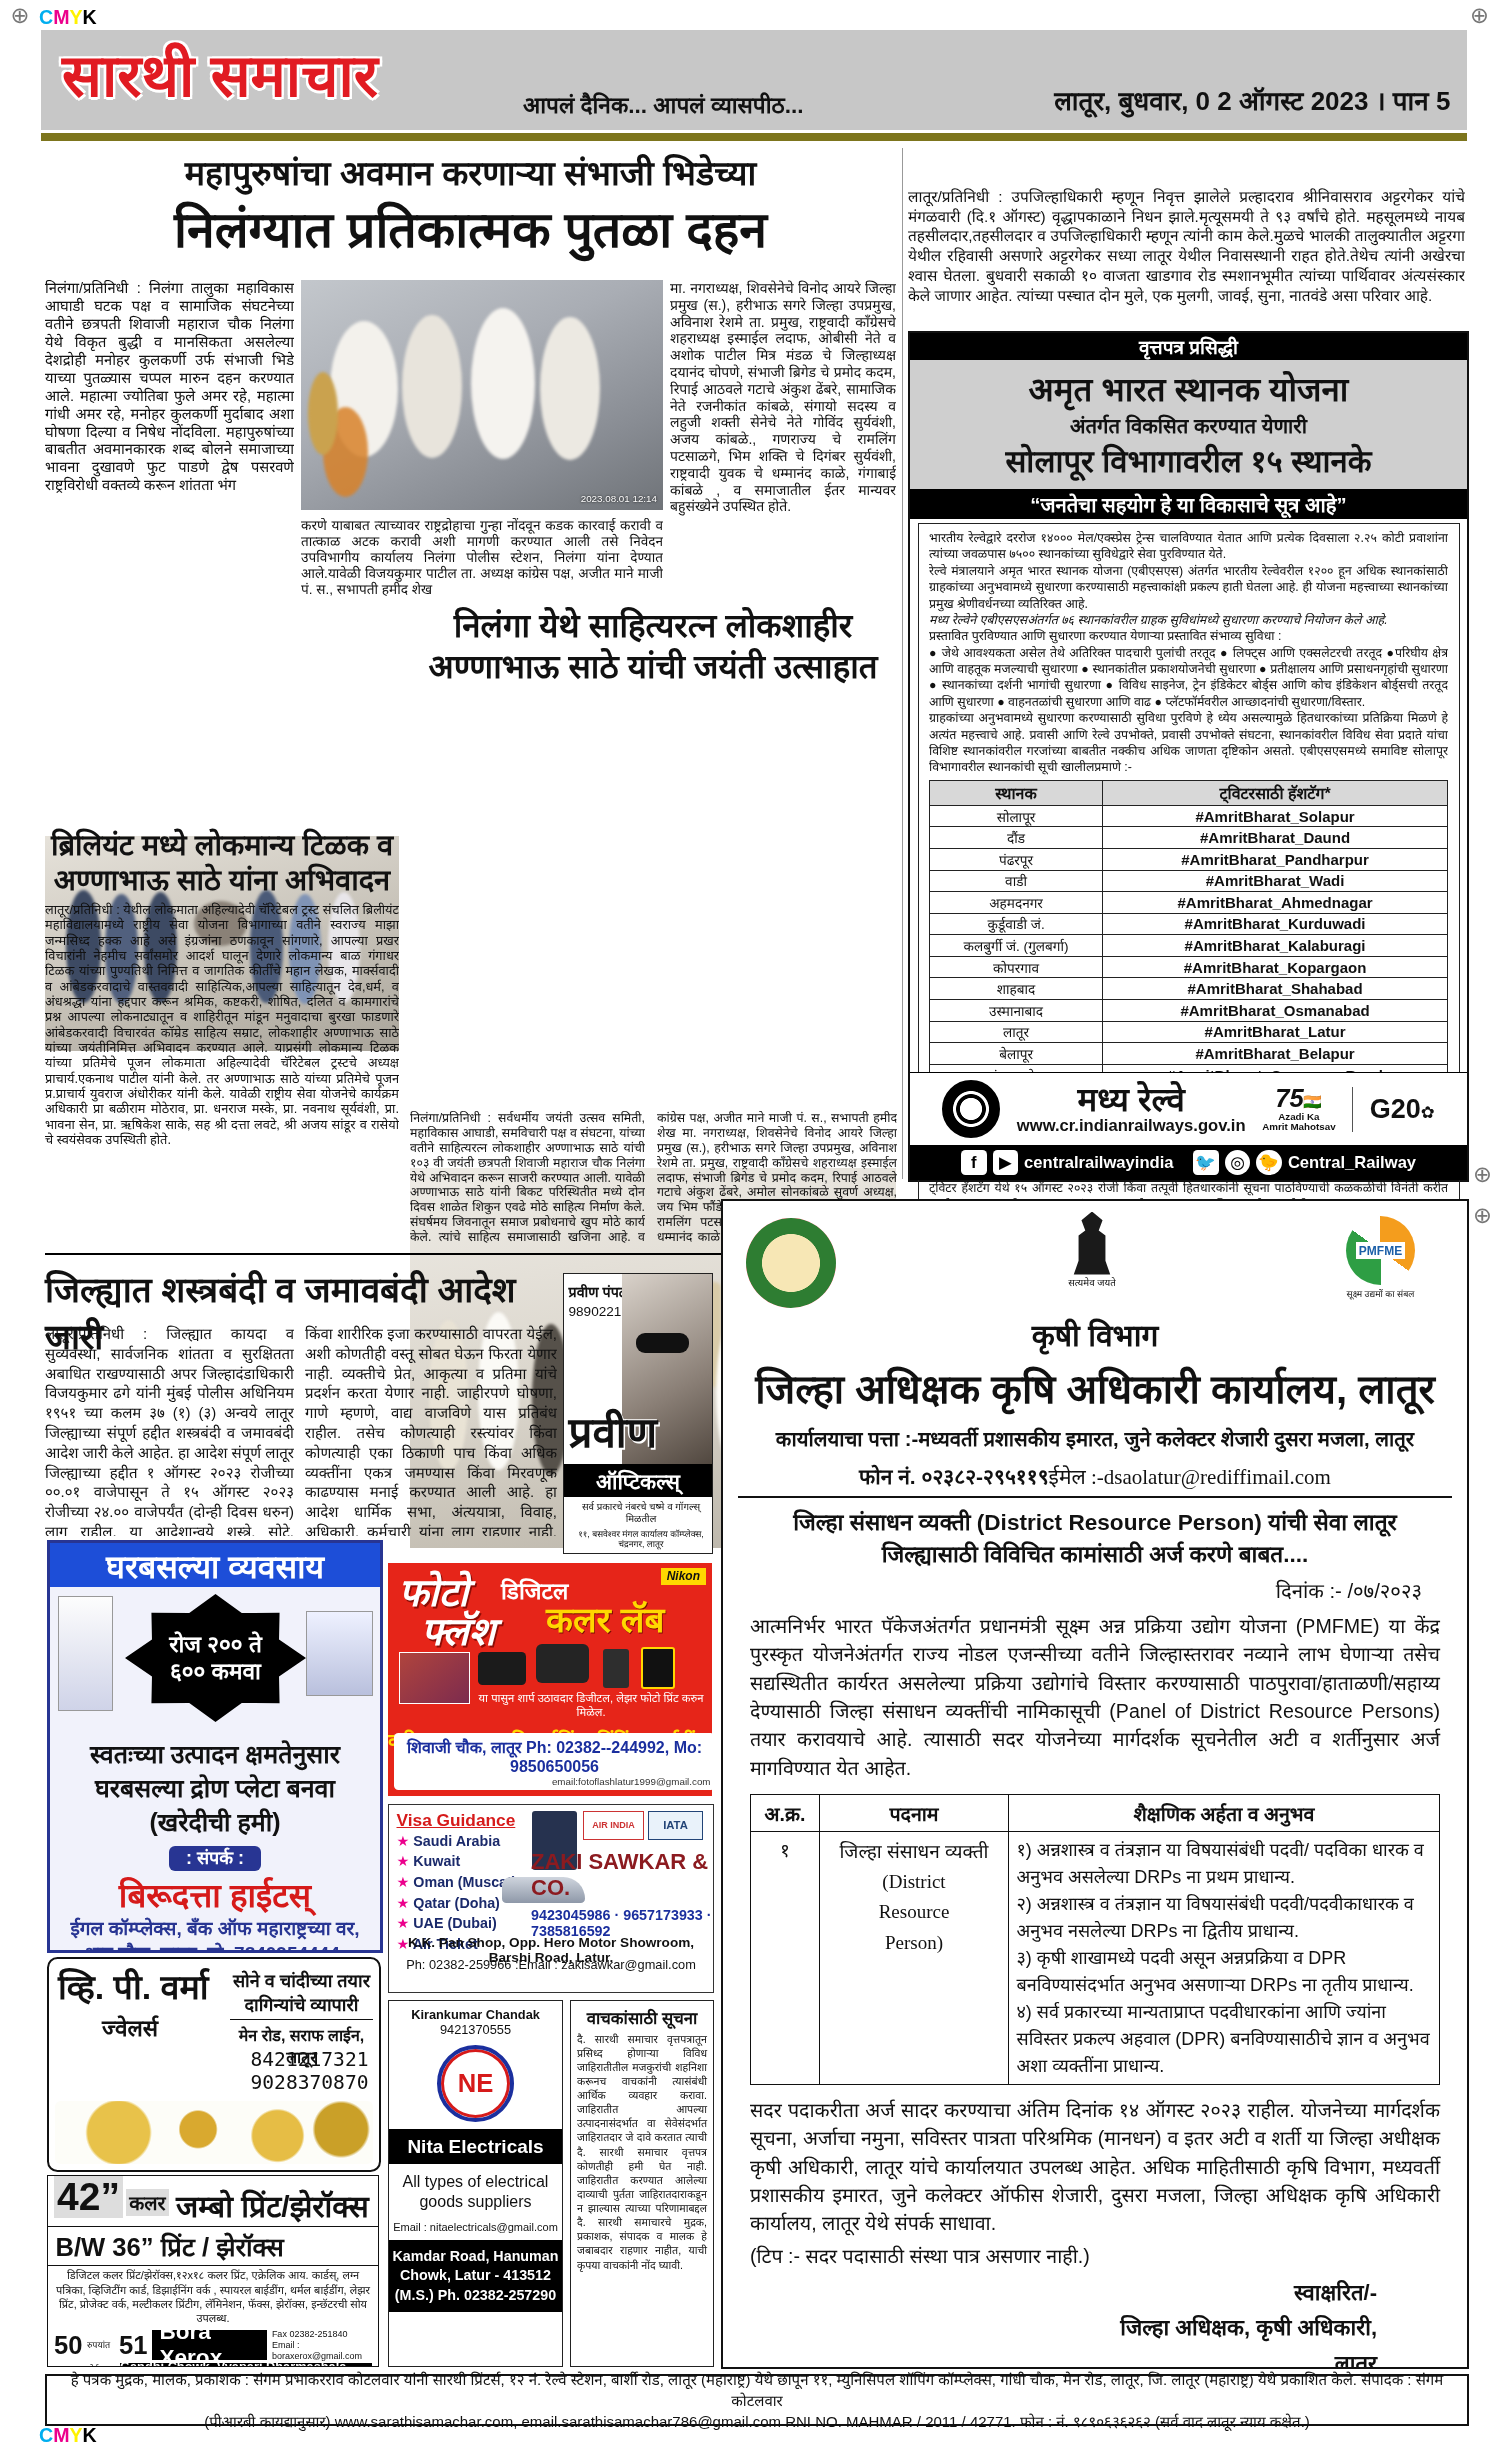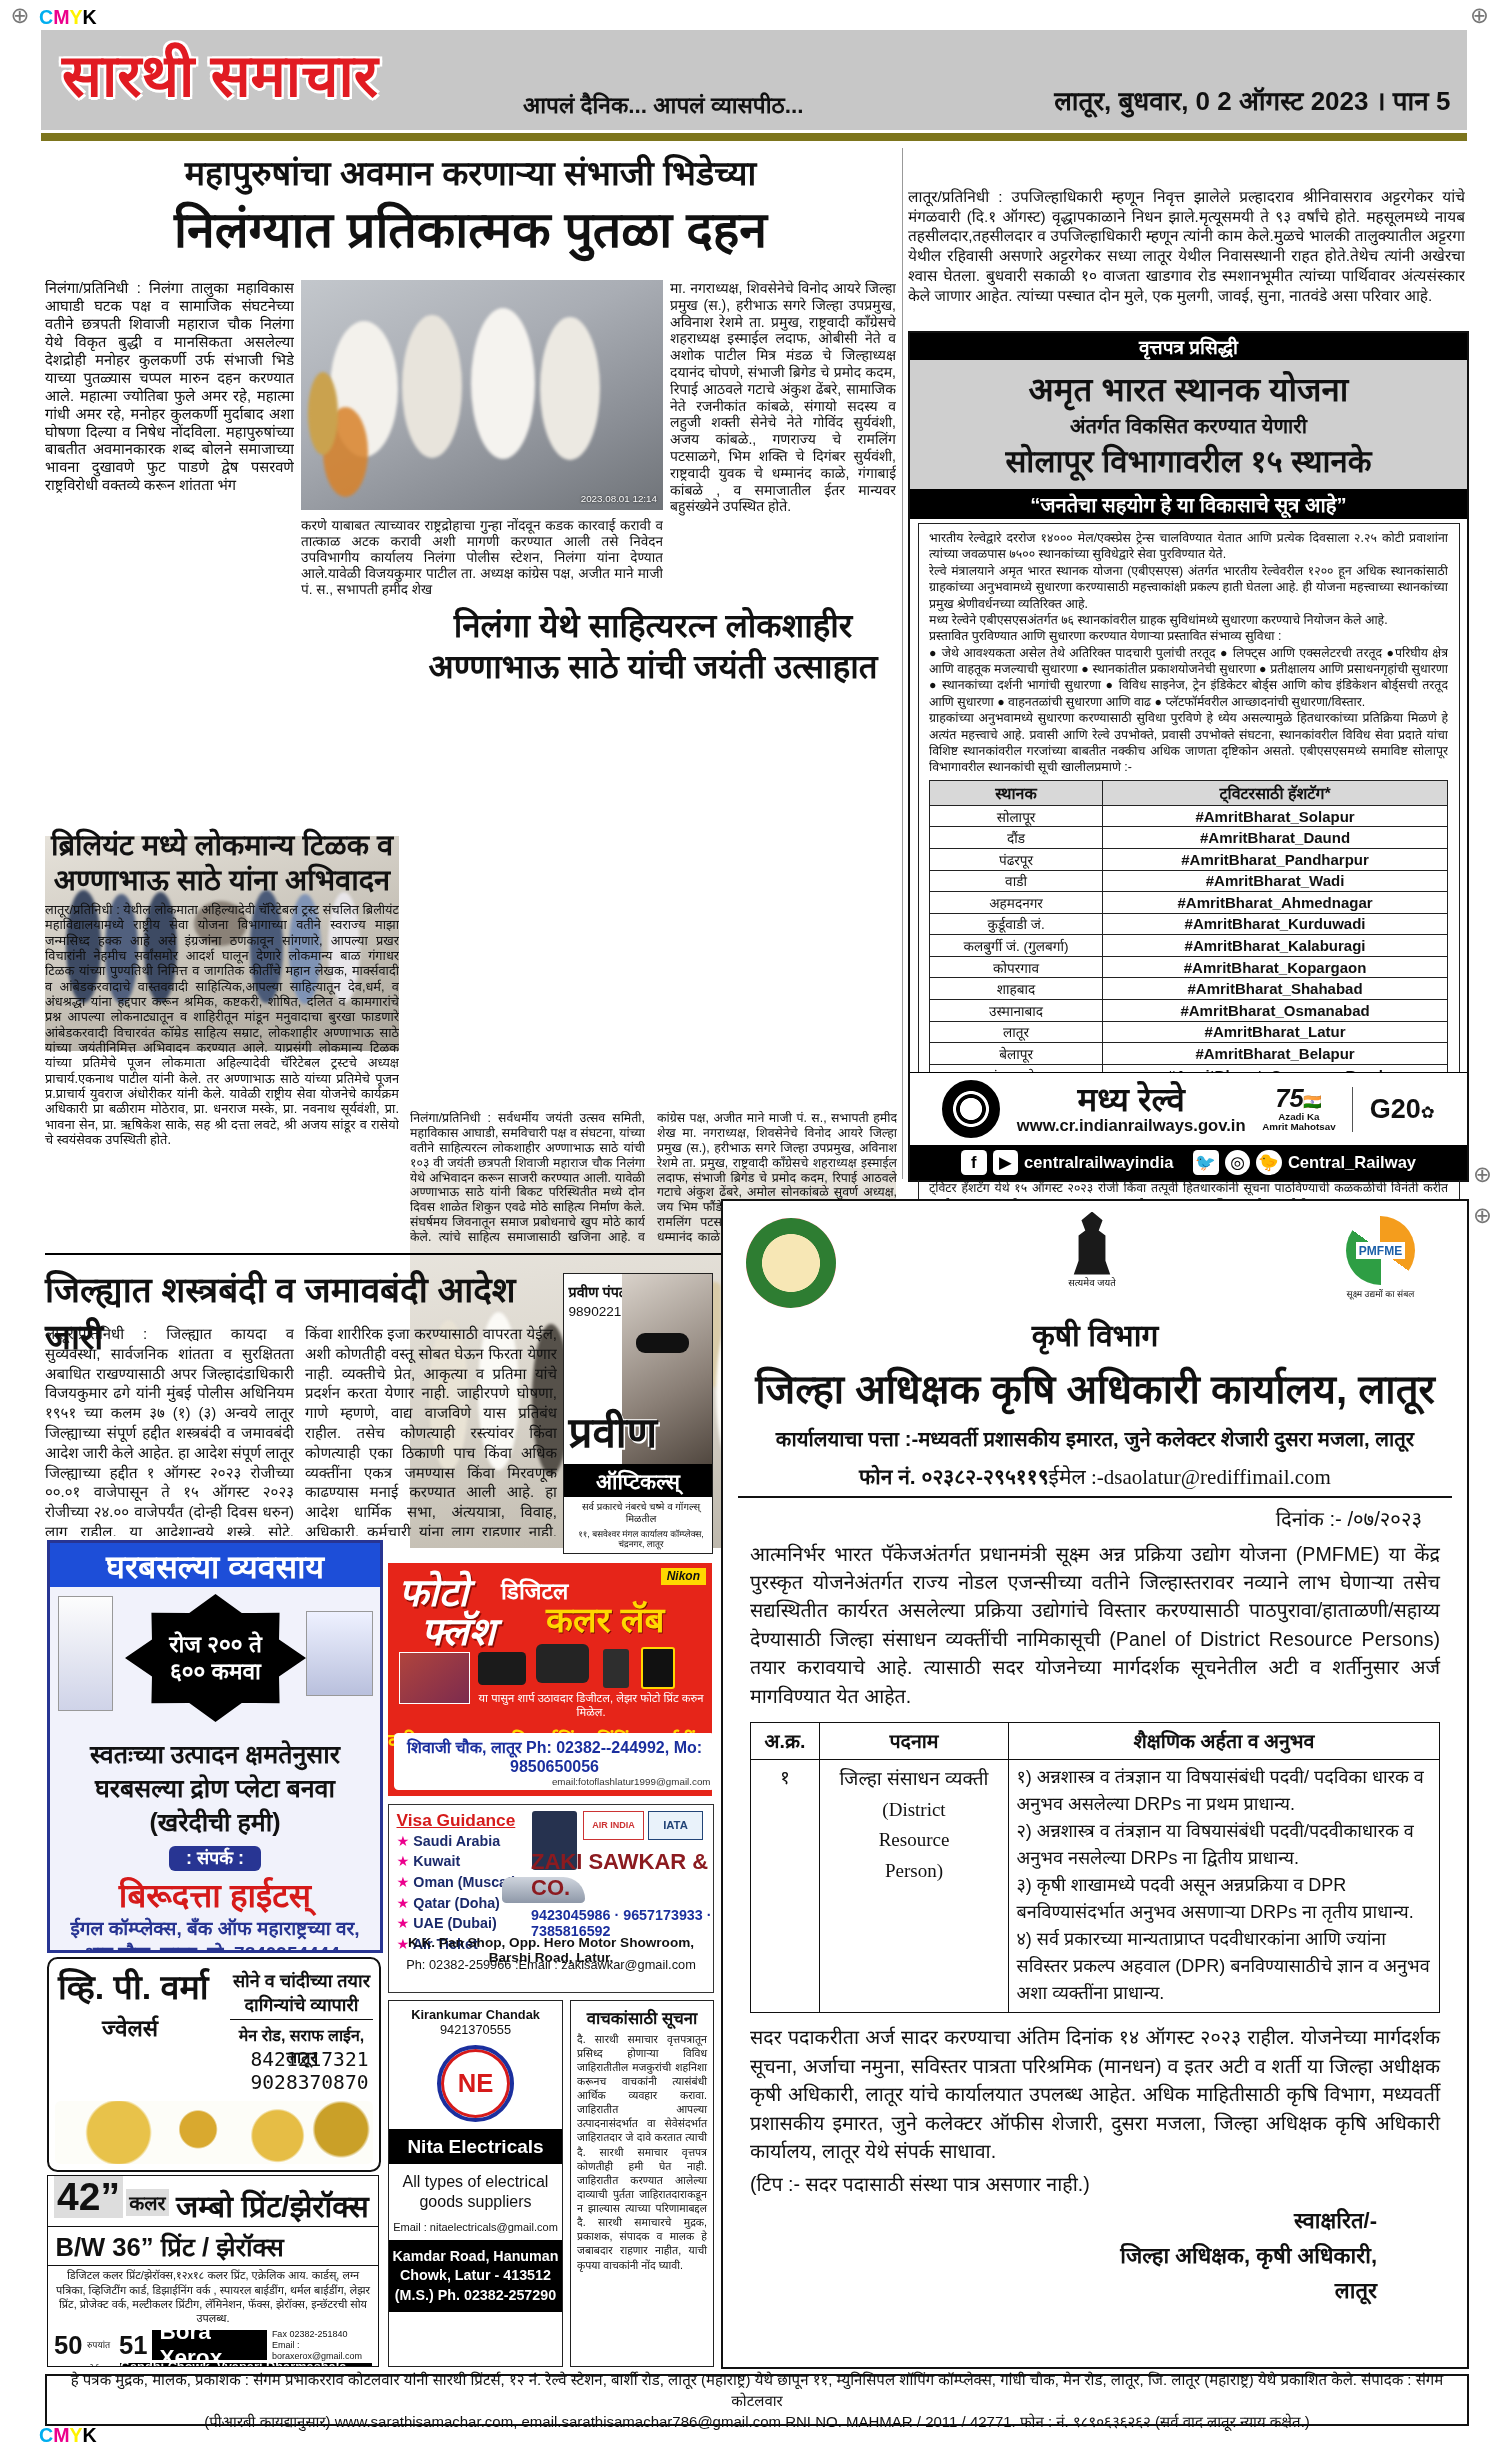--- a/index.html
+++ b/index.html
@@ -95,21 +95,21 @@
     <div class="blackband b" style="height:27px;font-size:19px;">वृत्तपत्र प्रसिद्धी</div>
     <div class="graybox ctr" style="padding:6px 3px 7.5px;">
       <div class="b" style="font-size:33px;">अमृत भारत स्थानक योजना</div>
       <div class="b" style="font-size:20.3px;">अंतर्गत विकसित करण्यात येणारी</div>
       <div class="b" style="font-size:31px;">सोलापूर विभागावरील १५ स्थानके</div>
     </div>
     <div class="blackband b" style="height:30px;font-size:20.3px;">“जनतेचा सहयोग हे या विकासाचे सूत्र आहे”</div>
     <div style="padding:6px 10.5px 0;border:1.5px solid #222;margin:4.5px 7.5px;">
       <div class="jtxt" style="font-size:12.4px;line-height:1.32;">भारतीय रेल्वेद्वारे दररोज १४००० मेल/एक्स्प्रेस ट्रेन्स चालविण्यात येतात आणि प्रत्येक दिवसाला २.२५ कोटी प्रवाशांना त्यांच्या जवळपास ७५०० स्थानकांच्या सुविधेद्वारे सेवा पुरविण्यात येते.</div>
       <div class="jtxt" style="font-size:12.4px;line-height:1.32;">रेल्वे मंत्रालयाने अमृत भारत स्थानक योजना (एबीएसएस) अंतर्गत भारतीय रेल्वेवरील १२०० हून अधिक स्थानकांसाठी ग्राहकांच्या अनुभवामध्ये सुधारणा करण्यासाठी महत्त्वाकांक्षी प्रकल्प हाती घेतला आहे. ही योजना महत्त्वाच्या स्थानकांच्या प्रमुख श्रेणीवर्धनच्या व्यतिरिक्त आहे.</div>
-      <div class="jtxt" style="font-size:12.4px;line-height:1.32;">मध्य रेल्वेने एबीएसएसअंतर्गत ७६ स्थानकांवरील ग्राहक सुविधांमध्ये सुधारणा करण्याचे नियोजन केले आहे.</div>
+      <div class="jtxt" style="font-size:12.4px;line-height:1.32;font-style:italic;">मध्य रेल्वेने एबीएसएसअंतर्गत ७६ स्थानकांवरील ग्राहक सुविधांमध्ये सुधारणा करण्याचे नियोजन केले आहे.</div>
       <div class="jtxt" style="font-size:12.4px;line-height:1.32;">प्रस्तावित पुरविण्यात आणि सुधारणा करण्यात येणाऱ्या प्रस्तावित संभाव्य सुविधा :</div>
       <div class="jtxt" style="font-size:12.4px;line-height:1.32;">● जेथे आवश्यकता असेल तेथे अतिरिक्त पादचारी पुलांची तरतूद ● लिफ्ट्स आणि एक्सलेटरची तरतूद ●परिघीय क्षेत्र आणि वाहतूक मजल्याची सुधारणा ● स्थानकांतील प्रकाशयोजनेची सुधारणा ● प्रतीक्षालय आणि प्रसाधनगृहांची सुधारणा ● स्थानकांच्या दर्शनी भागांची सुधारणा ● विविध साइनेज, ट्रेन इंडिकेटर बोर्ड्स आणि कोच इंडिकेशन बोर्ड्सची तरतूद आणि सुधारणा ● वाहनतळांची सुधारणा आणि वाढ ● प्लॅटफॉर्मवरील आच्छादनांची सुधारणा/विस्तार.</div>
       <div class="jtxt" style="font-size:12.4px;line-height:1.32;">ग्राहकांच्या अनुभवामध्ये सुधारणा करण्यासाठी सुविधा पुरविणे हे ध्येय असल्यामुळे हितधारकांच्या प्रतिक्रिया मिळणे हे अत्यंत महत्त्वाचे आहे. प्रवासी आणि रेल्वे उपभोक्ते, प्रवासी उपभोक्ते संघटना, स्थानकांवरील विविध सेवा प्रदाते यांचा विशिष्ट स्थानकांवरील गरजांच्या बाबतीत नक्कीच अधिक जाणता दृष्टिकोन असतो. एबीएसएसमध्ये समाविष्ट सोलापूर विभागावरील स्थानकांची सूची खालीलप्रमाणे :-</div>
       <table class="stbl" style="margin:4.5px 0 3px;">
         <tbody>
             <tr>
               <th>स्थानक</th>
               <th>ट्विटरसाठी हॅशटॅग*</th>
             </tr>
         <tr>
@@ -386,20 +386,21 @@
       <div style="font-size:9px;margin-top:1.5px;">सूक्ष्म उद्यमों का संबल</div>
     </div>
     <div class="ctr b" style="margin-top:113px;font-size:30px;">कृषी विभाग</div>
     <div class="ctr b" style="font-size:40px;margin-top:4.5px;">जिल्हा अधिक्षक कृषि अधिकारी कार्यालय, लातूर</div>
     <div class="ctr b" style="font-size:20.3px;margin-top:9px;">कार्यालयाचा पत्ता :-मध्यवर्ती प्रशासकीय इमारत, जुने कलेक्टर शेजारी दुसरा मजला, लातूर</div>
     <div style="display:flex;justify-content:center;padding:10.5px 22.6px 6px;">
       <span class="b" style="font-size:21px;">फोन नं. ०२३८२-२९५११९</span>
       <span class="serif" style="font-size:21px;">ईमेल :-dsaolatur@rediffimail.com</span>
     </div>
     <div style="border-top:2.3px solid #111;margin:0 15px;"></div>
+    <div class="ctr b" style="font-size:22.6px;padding:9px 45px 0;line-height:1.4;">जिल्हा संसाधन व्यक्ती (District Resource Person) यांची सेवा लातूर जिल्ह्यासाठी विविचित कामांसाठी अर्ज करणे बाबत....</div>
     <div style="text-align:right;font-size:20.3px;padding:6px 45px 0;">दिनांक :-   /०७/२०२३</div>
     <div class="jtxt" style="font-size:19.6px;line-height:1.45;padding:7.5px 27px 0;">आत्मनिर्भर भारत पॅकेजअंतर्गत  प्रधानमंत्री सूक्ष्म अन्न प्रक्रिया उद्योग योजना (PMFME) या केंद्र पुरस्कृत योजनेअंतर्गत राज्य नोडल एजन्सीच्या वतीने जिल्हास्तरावर नव्याने लाभ घेणाऱ्या तसेच सद्यस्थितीत कार्यरत असलेल्या प्रक्रिया उद्योगांचे विस्तार करण्यासाठी पाठपुरावा/हाताळणी/सहाय्य देण्यासाठी जिल्हा संसाधन व्यक्तींची नामिकासूची (Panel of District Resource Persons) तयार करावयाचे आहे. त्यासाठी सदर योजनेच्या मार्गदर्शक सूचनेतील अटी व शर्तीनुसार अर्ज मागविण्यात येत आहेत.</div>
     <table class="agri-tbl" style="width:calc(100% - 54px);margin:12px 27px 0;">
       <tbody>
           <tr>
         <th style="width:53px;font-size:19.6px;">अ.क्र.</th>
         <th style="width:173px;font-size:19.6px;">पदनाम</th>
         <th style="font-size:19.6px;">शैक्षणिक अर्हता व अनुभव</th>
       </tr>
       <tr>

